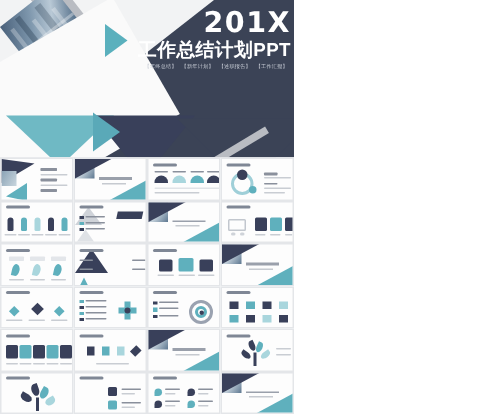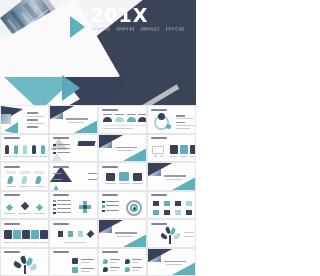--- a/index.html
+++ b/index.html
@@ -38,21 +38,21 @@
   .cover .tri-navy-right{position:absolute;right:-14px;bottom:-20px;width:0;height:0;
       border-left:46px solid transparent;border-right:46px solid transparent;border-top:46px solid #3b4356;}
   .cover .bar-grey{position:absolute;right:18px;bottom:16px;width:96px;height:5px;background:#b9bcc2;
       transform:rotate(-31deg);transform-origin:100% 50%;}
   .cover .tri-teal-sm{position:absolute;left:62px;bottom:4px;width:0;height:0;
       border-top:13px solid transparent;border-bottom:13px solid transparent;border-left:18px solid #5aa9b8;}
 
   
   .cover .play{position:absolute;left:70px;top:16px;width:0;height:0;
       border-top:11px solid transparent;border-bottom:11px solid transparent;border-left:15px solid #5ab0bd;}
-  .titles{position:absolute;left:90px;top:6px;width:104px;text-align:left;}
+  .titles{position:absolute;left:90px;top:6px;width:104px;text-align:right;}
   .t-year{font-size:19px;line-height:19px;font-weight:bold;color:#ffffff;letter-spacing:1px;
       font-family:"DejaVu Sans",sans-serif;}
   .t-main{font-size:12.5px;line-height:14px;font-weight:bold;color:#ffffff;letter-spacing:.3px;margin-top:1px;
       white-space:nowrap;}
   .t-sub{font-size:3.4px;line-height:6px;color:#c6cbd4;letter-spacing:.2px;margin-top:1px;white-space:nowrap;}
   .t-sub span{display:inline-block;margin-right:2px;}
 
   
   .grid{position:absolute;left:0;top:105px;width:196px;height:171px;
       display:grid;grid-template-columns:repeat(4,1fr);grid-auto-rows:28.5px;gap:0;background:#ffffff;}
@@ -103,20 +103,21 @@
     <div class="tri-teal-lg"></div>
     <div class="tri-navy-lg"></div>
     <div class="tri-navy-right"></div>
     <div class="bar-grey"></div>
     <div class="tri-teal-sm"></div>
 
     <div class="play"></div>
 
     <div class="titles">
       <div class="t-year">201X</div>
+      <div class="t-main">工作总结计划PPT</div>
       <div class="t-sub">
         <span>【年终总结】</span>
         <span>【新年计划】</span>
         <span>【述职报告】</span>
         <span>【工作汇报】</span>
       </div>
     </div>
   </div>
 
   <div class="grid">

